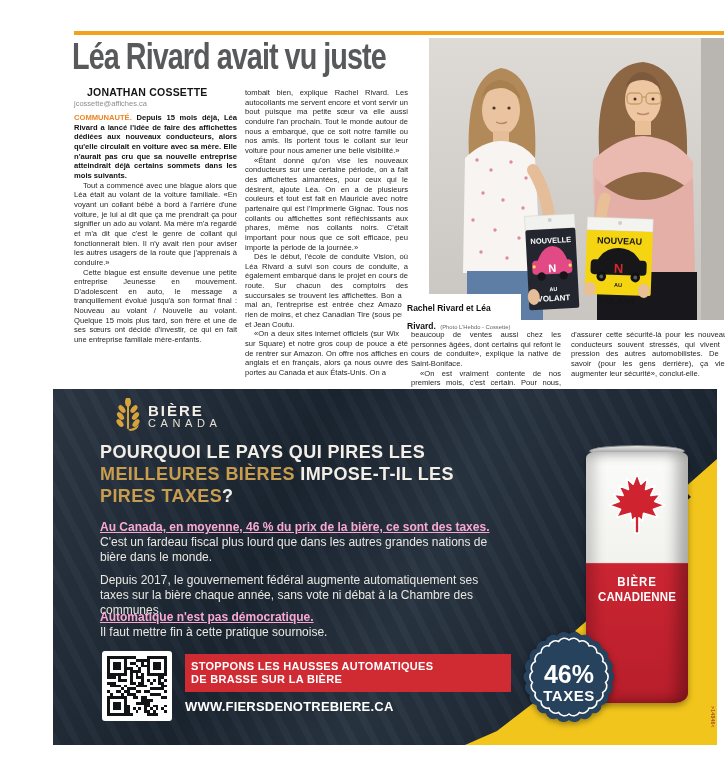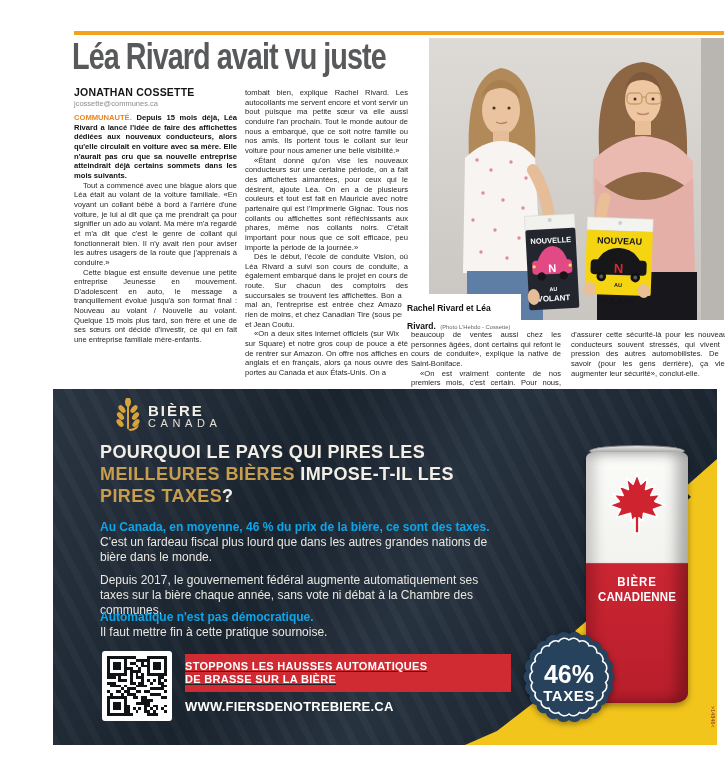--- a/index.html
+++ b/index.html
@@ -4,21 +4,21 @@
 <style>
   html,body{margin:0;padding:0;background:#fff;}
   .page{position:relative;width:725px;height:776px;background:#ffffff;overflow:hidden;
         font-family:"Liberation Sans",sans-serif;color:#222;margin-left:44px;}
   .page-seam{position:absolute;left:710px;top:0;width:1px;height:776px;background:#ececec;}
 
   
   .top-rule{position:absolute;left:30px;top:31px;width:650px;height:4px;background:#f2a31b;}
   .headline{position:absolute;left:28px;top:36px;margin:0;font-size:36px;font-weight:bold;
             color:#58595b;letter-spacing:-1.2px;transform:scaleX(.8);transform-origin:left top;white-space:nowrap;}
-  .byline{position:absolute;left:30px;top:86px;font-size:10.5px;font-weight:bold;color:#151515;letter-spacing:.2px;}
+  .byline{position:absolute;left:43px;top:86px;font-size:10.5px;font-weight:bold;color:#151515;letter-spacing:.2px;}
   .byline-email{position:absolute;left:30px;top:99px;font-size:7.5px;color:#8d8d8d;}
 
   .col{position:absolute;font-size:7.6px;line-height:9.65px;text-align:justify;color:#1f1f1f;}
   .col p{margin:0;}
   .col p.ind{text-indent:9px;}
   .col1{left:30px;top:113px;width:163px;}
   .col2{left:201px;top:88px;width:163px;}
   .col3{left:367px;top:330px;width:150px;}
   .col4{left:527px;top:330px;width:160px;}
   .lead{font-weight:bold;color:#101010;}
@@ -39,28 +39,28 @@
   .wedge{position:absolute;right:0;bottom:0;width:272px;height:286px;background:#f2c51d;
      clip-path:polygon(272px 0px,238px 30px,246px 38px,204px 74px,214px 82px,168px 122px,178px 130px,
                        130px 172px,142px 180px,92px 224px,104px 232px,52px 272px,20px 286px,272px 286px);}
   .ad-logo{position:absolute;left:62px;top:9px;display:flex;align-items:center;gap:7px;}
   .ad-logo-text .l1{font-size:15px;font-weight:bold;color:#f3efe6;letter-spacing:2px;line-height:16px;}
   .ad-logo-text .l2{font-size:11px;color:#e6e1d5;letter-spacing:4.6px;line-height:9px;}
   .ad-headline{position:absolute;left:47px;top:52px;font-size:18px;line-height:22px;font-weight:bold;
                color:#f3efe6;letter-spacing:.4px;}
   .gold{color:#c99d4e;}
   .ad-p{position:absolute;left:47px;width:402px;font-size:12px;line-height:15px;color:#e9e7e1;}
-  .ad-p b{color:#0ea5e9;}
+  .ad-p b{color:#f9a8d4;text-decoration:underline;}
   .ad-p1{top:131px;}
   .ad-p2{top:184px;}
   .ad-p3{top:221px;}
   .qr-box{position:absolute;left:49px;top:262px;width:70px;height:70px;background:#fff;border-radius:3px;padding:5px;box-sizing:border-box;}
   .qr-box svg{width:60px;height:60px;display:block;shape-rendering:crispEdges;fill:#101417;}
   .banner{position:absolute;left:132px;top:265px;width:326px;height:38px;background:#d02a33;
-          display:flex;flex-direction:column;justify-content:center;padding-left:0;box-sizing:border-box;text-decoration:underline;}
+          display:flex;flex-direction:column;justify-content:center;padding-left:6px;box-sizing:border-box;}
   .banner div{font-size:11px;line-height:13px;font-weight:bold;color:#fff;letter-spacing:.3px;}
   .cta{position:absolute;left:132px;top:310px;color:#fff;}
   .cta .c1{font-size:12px;font-weight:bold;line-height:14px;}
   .cta .c2{font-size:13px;font-weight:bold;line-height:16px;letter-spacing:.2px;}
 
   
   .can{position:absolute;left:532px;top:56px;width:104px;height:258px;}
   .can-lid{position:absolute;left:4px;top:0;width:96px;height:12px;border-radius:50%;
            background:linear-gradient(#e4e4e2,#8f9093);border:1px solid #7c7d80;box-sizing:border-box;}
   .can-body{position:absolute;left:1px;top:7px;width:102px;height:251px;overflow:hidden;
@@ -85,21 +85,21 @@
 </style>
 </head>
 <body>
 
 <div class="page">
   <div class="page-seam"></div>
 
   <div class="top-rule"></div>
   <h1 class="headline">Léa Rivard avait vu juste</h1>
   <div class="byline">JONATHAN COSSETTE</div>
-  <div class="byline-email">jcossette@communes.ca</div>
+  <div class="byline-email">jcossette@affiches.ca</div>
 
   <div class="col col1">
     <p class="lead"><span class="kicker">COMMUNAUTÉ.</span><span> Depuis 15 mois déjà, Léa Rivard a lancé l'idée de faire des affichettes dédiées aux nouveaux conducteurs, alors qu'elle circulait en voiture avec sa mère. Elle n'aurait pas cru que sa nouvelle entreprise atteindrait déjà certains sommets dans les mois suivants.</span></p>
     <p class="ind">Tout a commencé avec une blague alors que Léa était au volant de la voiture familiale. «En voyant un collant bébé à bord à l'arrière d'une voiture, je lui ai dit que ça me prendrait ça pour signifier un ado au volant. Ma mère m'a regardé et m'a dit que c'est le genre de collant qui fonctionnerait bien. Il n'y avait rien pour aviser les autres usagers de la route que j'apprenais à conduire.»</p>
     <p class="ind">Cette blague est ensuite devenue une petite entreprise Jeunesse en mouvement. D'adolescent en auto, le message a tranquillement évolué jusqu'à son format final : Nouveau au volant / Nouvelle au volant. Quelque 15 mois plus tard, son frère et une de ses sœurs ont décidé d'investir, ce qui en fait une entreprise familiale mère-enfants.</p>
   </div>
 
   <div class="col col2">
     <p>tombait bien, explique Rachel Rivard. Les autocollants me servent encore et vont servir un bout puisque ma petite sœur va elle aussi conduire l'an prochain. Tout le monde autour de nous a embarqué, que ce soit notre famille ou nos amis. Ils portent tous le collant sur leur voiture pour nous amener une belle visibilité.»</p>
     <p class="ind">«Étant donné qu'on vise les nouveaux conducteurs sur une certaine période, on a fait des affichettes aimantées, pour ceux qui le désirent, ajoute Léa. On en a de plusieurs couleurs et tout est fait en Mauricie avec notre partenaire qui est l'Imprimerie Gignac. Tous nos collants ou affichettes sont réfléchissants aux phares, même nos collants noirs. C'était important pour nous que ce soit efficace, peu importe la période de la journée.»</p>

